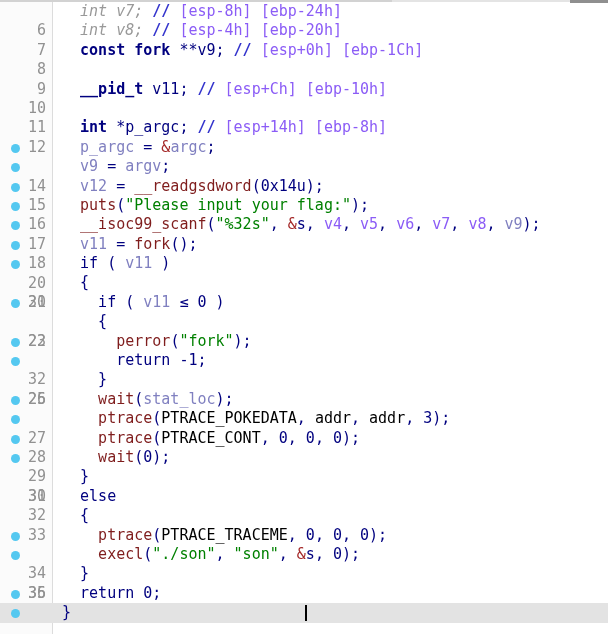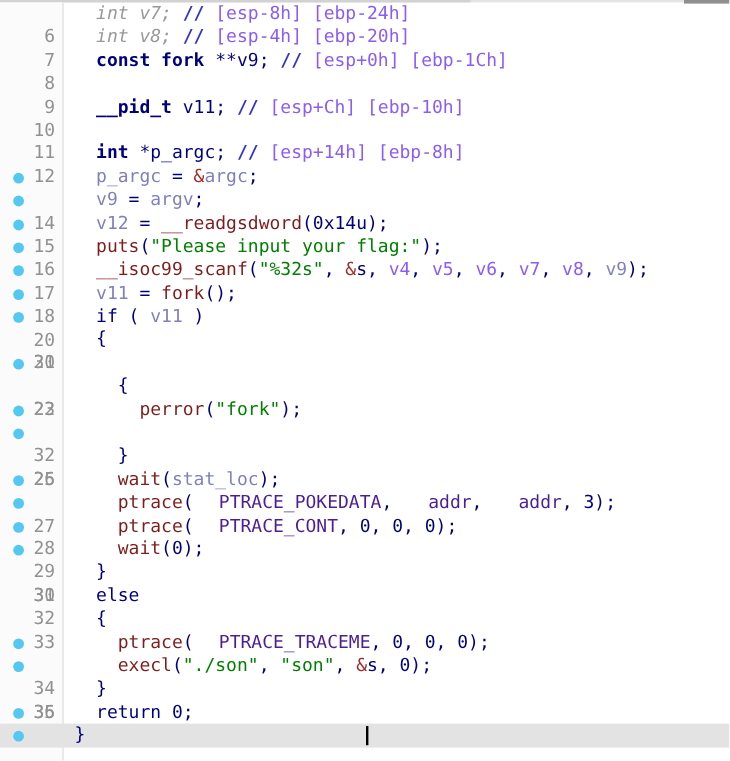--- a/index.html
+++ b/index.html
@@ -97,21 +97,21 @@
   .cmt     { color: #8b5cf6; }
   .cmt-op  { color: #3333cc; font-weight: bold; }
   .fn      { color: #7f1d1d; }
   .var     { color: #8080c0; }
   .varu    { color: #8b5cf6; }
   .str     { color: #008000; }
   .num     { color: #00007f; }
   .punct   { color: #00007f; }
   .amp     { color: #a52a2a; }
   .dim     { color: #999999; font-style: italic; }
-  .macro   { color: #4c1d95; margin-left: 21px; }
+  .macro   { color: #000000; }
   .op      { color: #00007f; }
 
   .caret {
     position: absolute;
     left: 305px;
     top: 2px;
     width: 2px;
     height: 16px;
     background: #000000;
   }
@@ -206,36 +206,38 @@
     </div>
 
     <div class="line">
       <span class="lnum">21</span>
       <span class="code"><span class="op">  {</span></span>
     </div>
 
     <div class="line">
       <span class="bp"></span>
       <span class="lnum">22</span>
+      <span class="code"><span class="kw2">    if </span><span class="op">( </span><span class="var">v11</span><span class="op"> ≤ </span><span class="num">0</span><span class="op"> )</span></span>
     </div>
 
     <div class="line">
       <span class="lnum">23</span>
       <span class="code"><span class="op">    {</span></span>
     </div>
 
     <div class="line">
       <span class="bp"></span>
       <span class="lnum">32</span>
       <span class="code"><span class="fn">      perror</span><span class="op">(</span><span class="str">"fork"</span><span class="op">);</span></span>
     </div>
 
     <div class="line">
       <span class="bp"></span>
       <span class="lnum">25</span>
+      <span class="code"><span class="kw2">      return </span><span class="num">-1</span><span class="op">;</span></span>
     </div>
 
     <div class="line">
       <span class="lnum">26</span>
       <span class="code"><span class="op">    }</span></span>
     </div>
 
     <div class="line">
       <span class="bp"></span>
       <span class="lnum">27</span>

